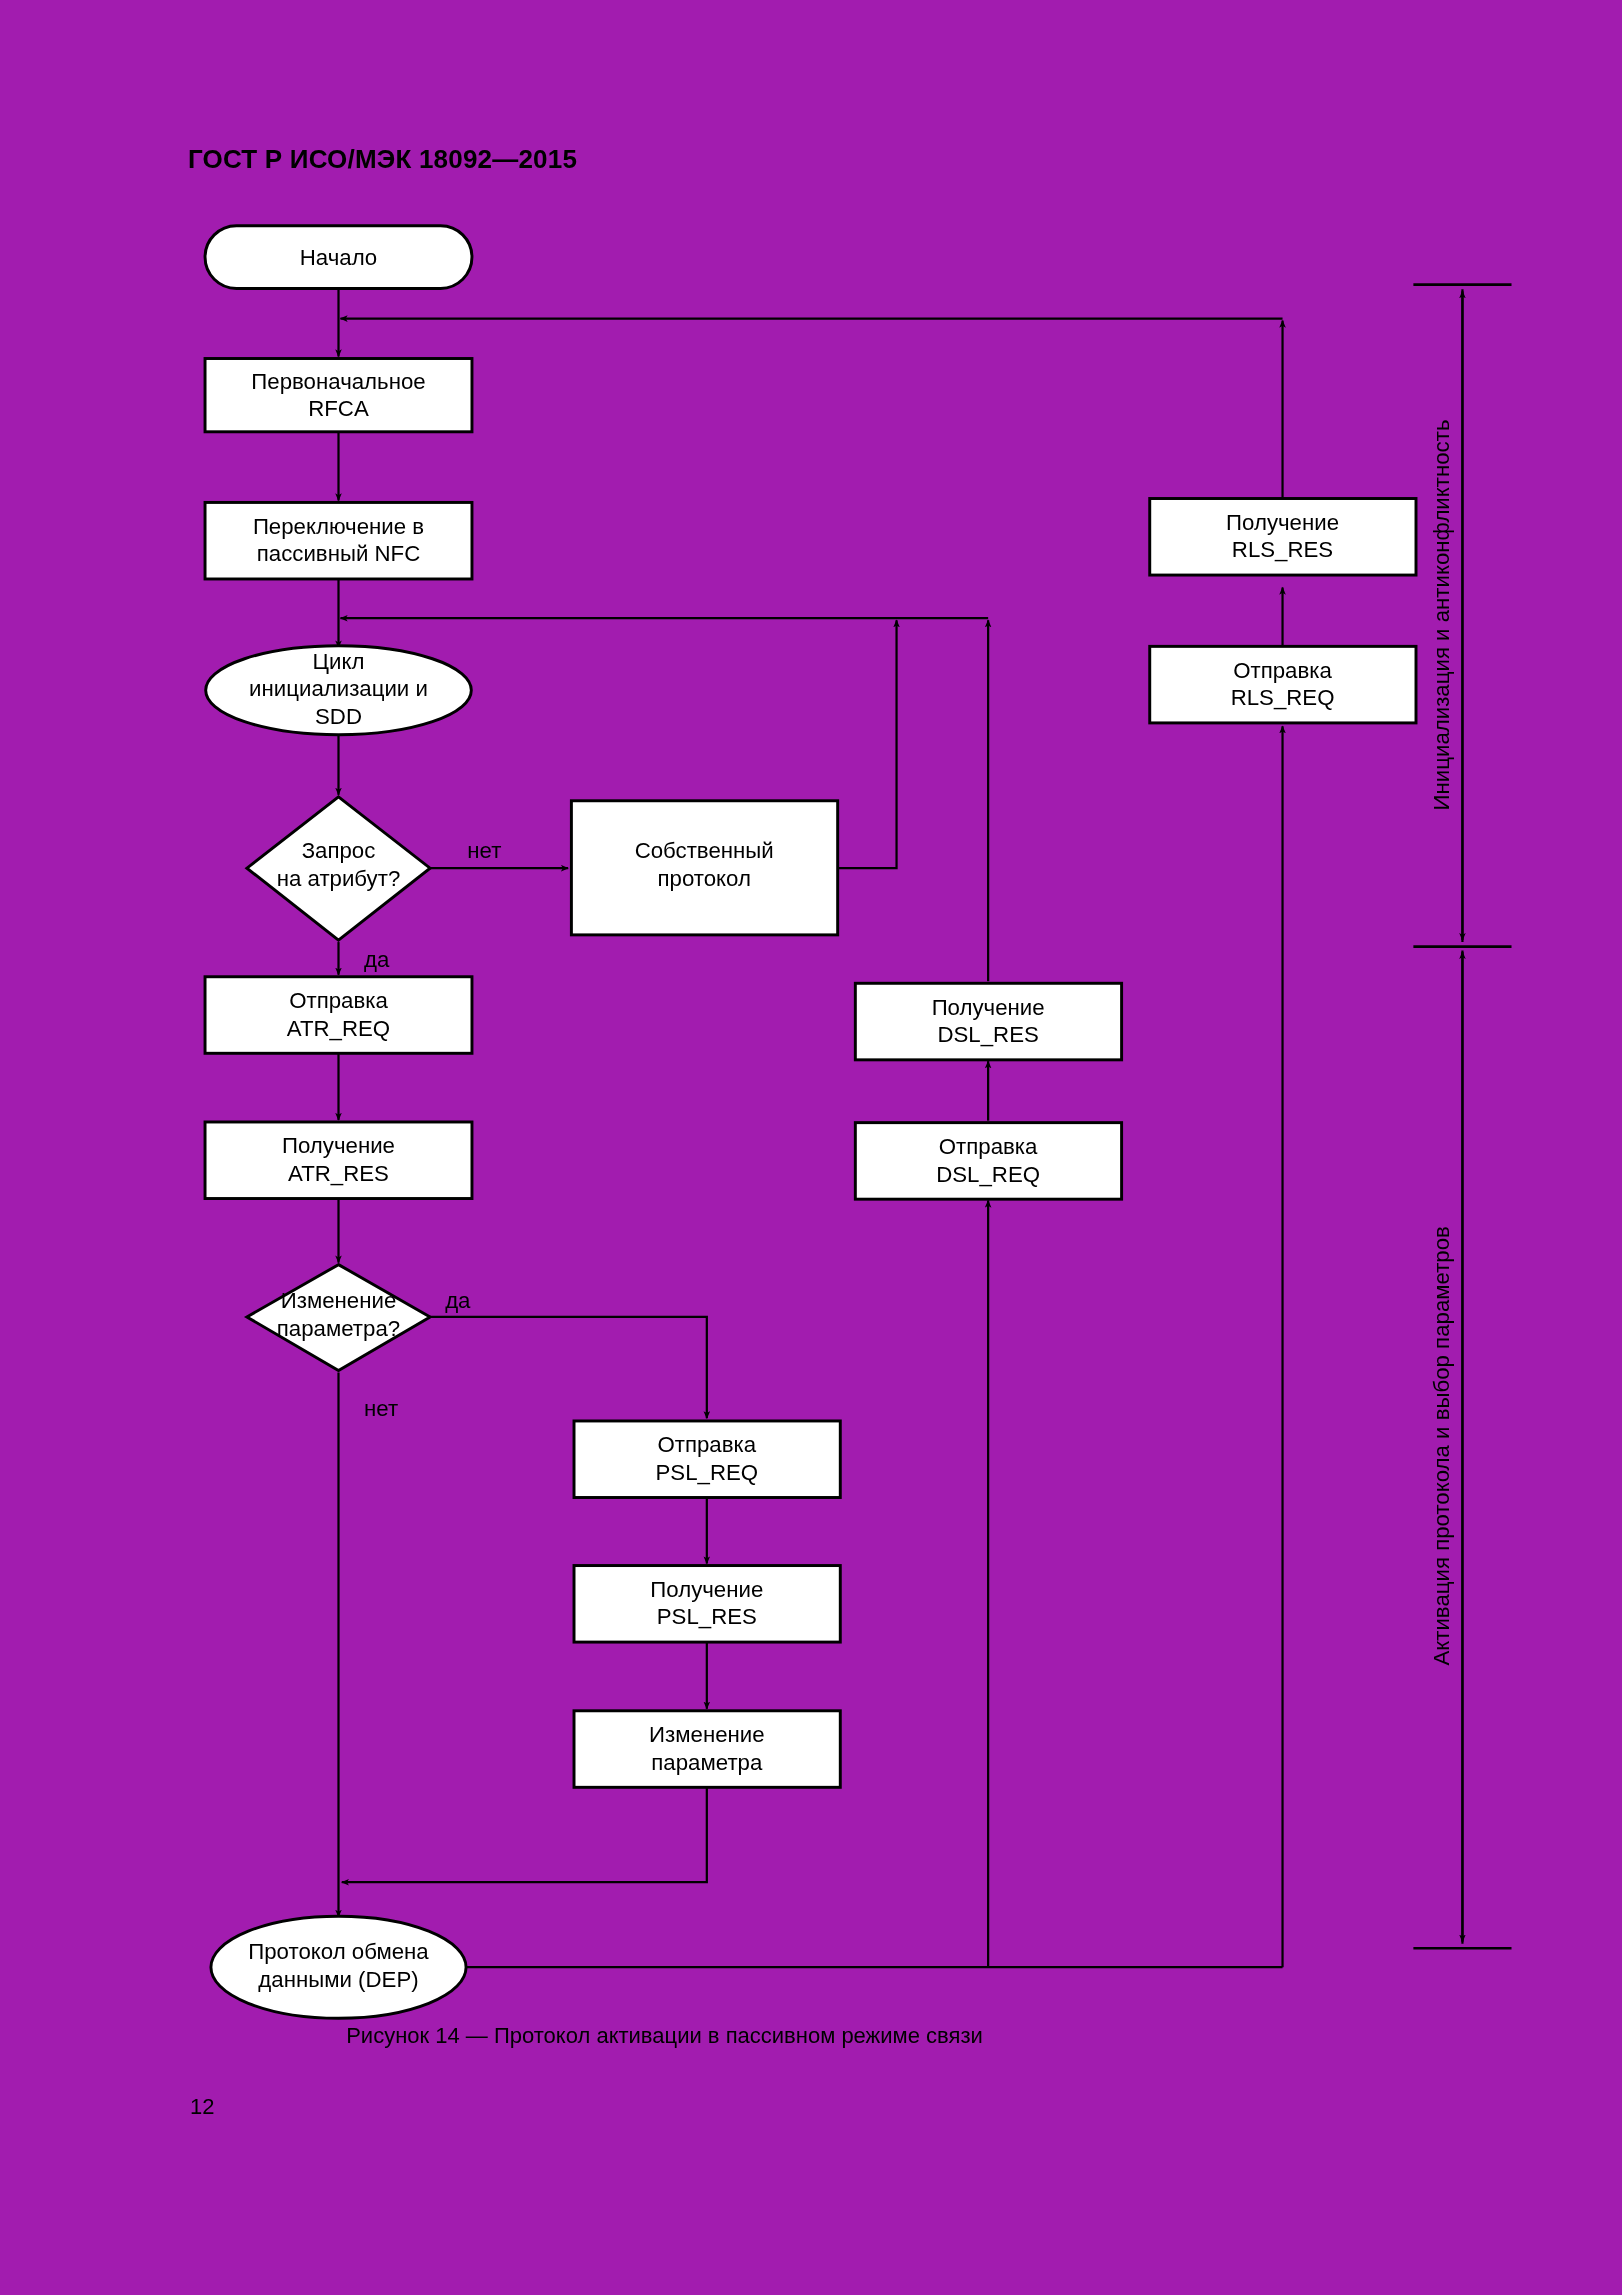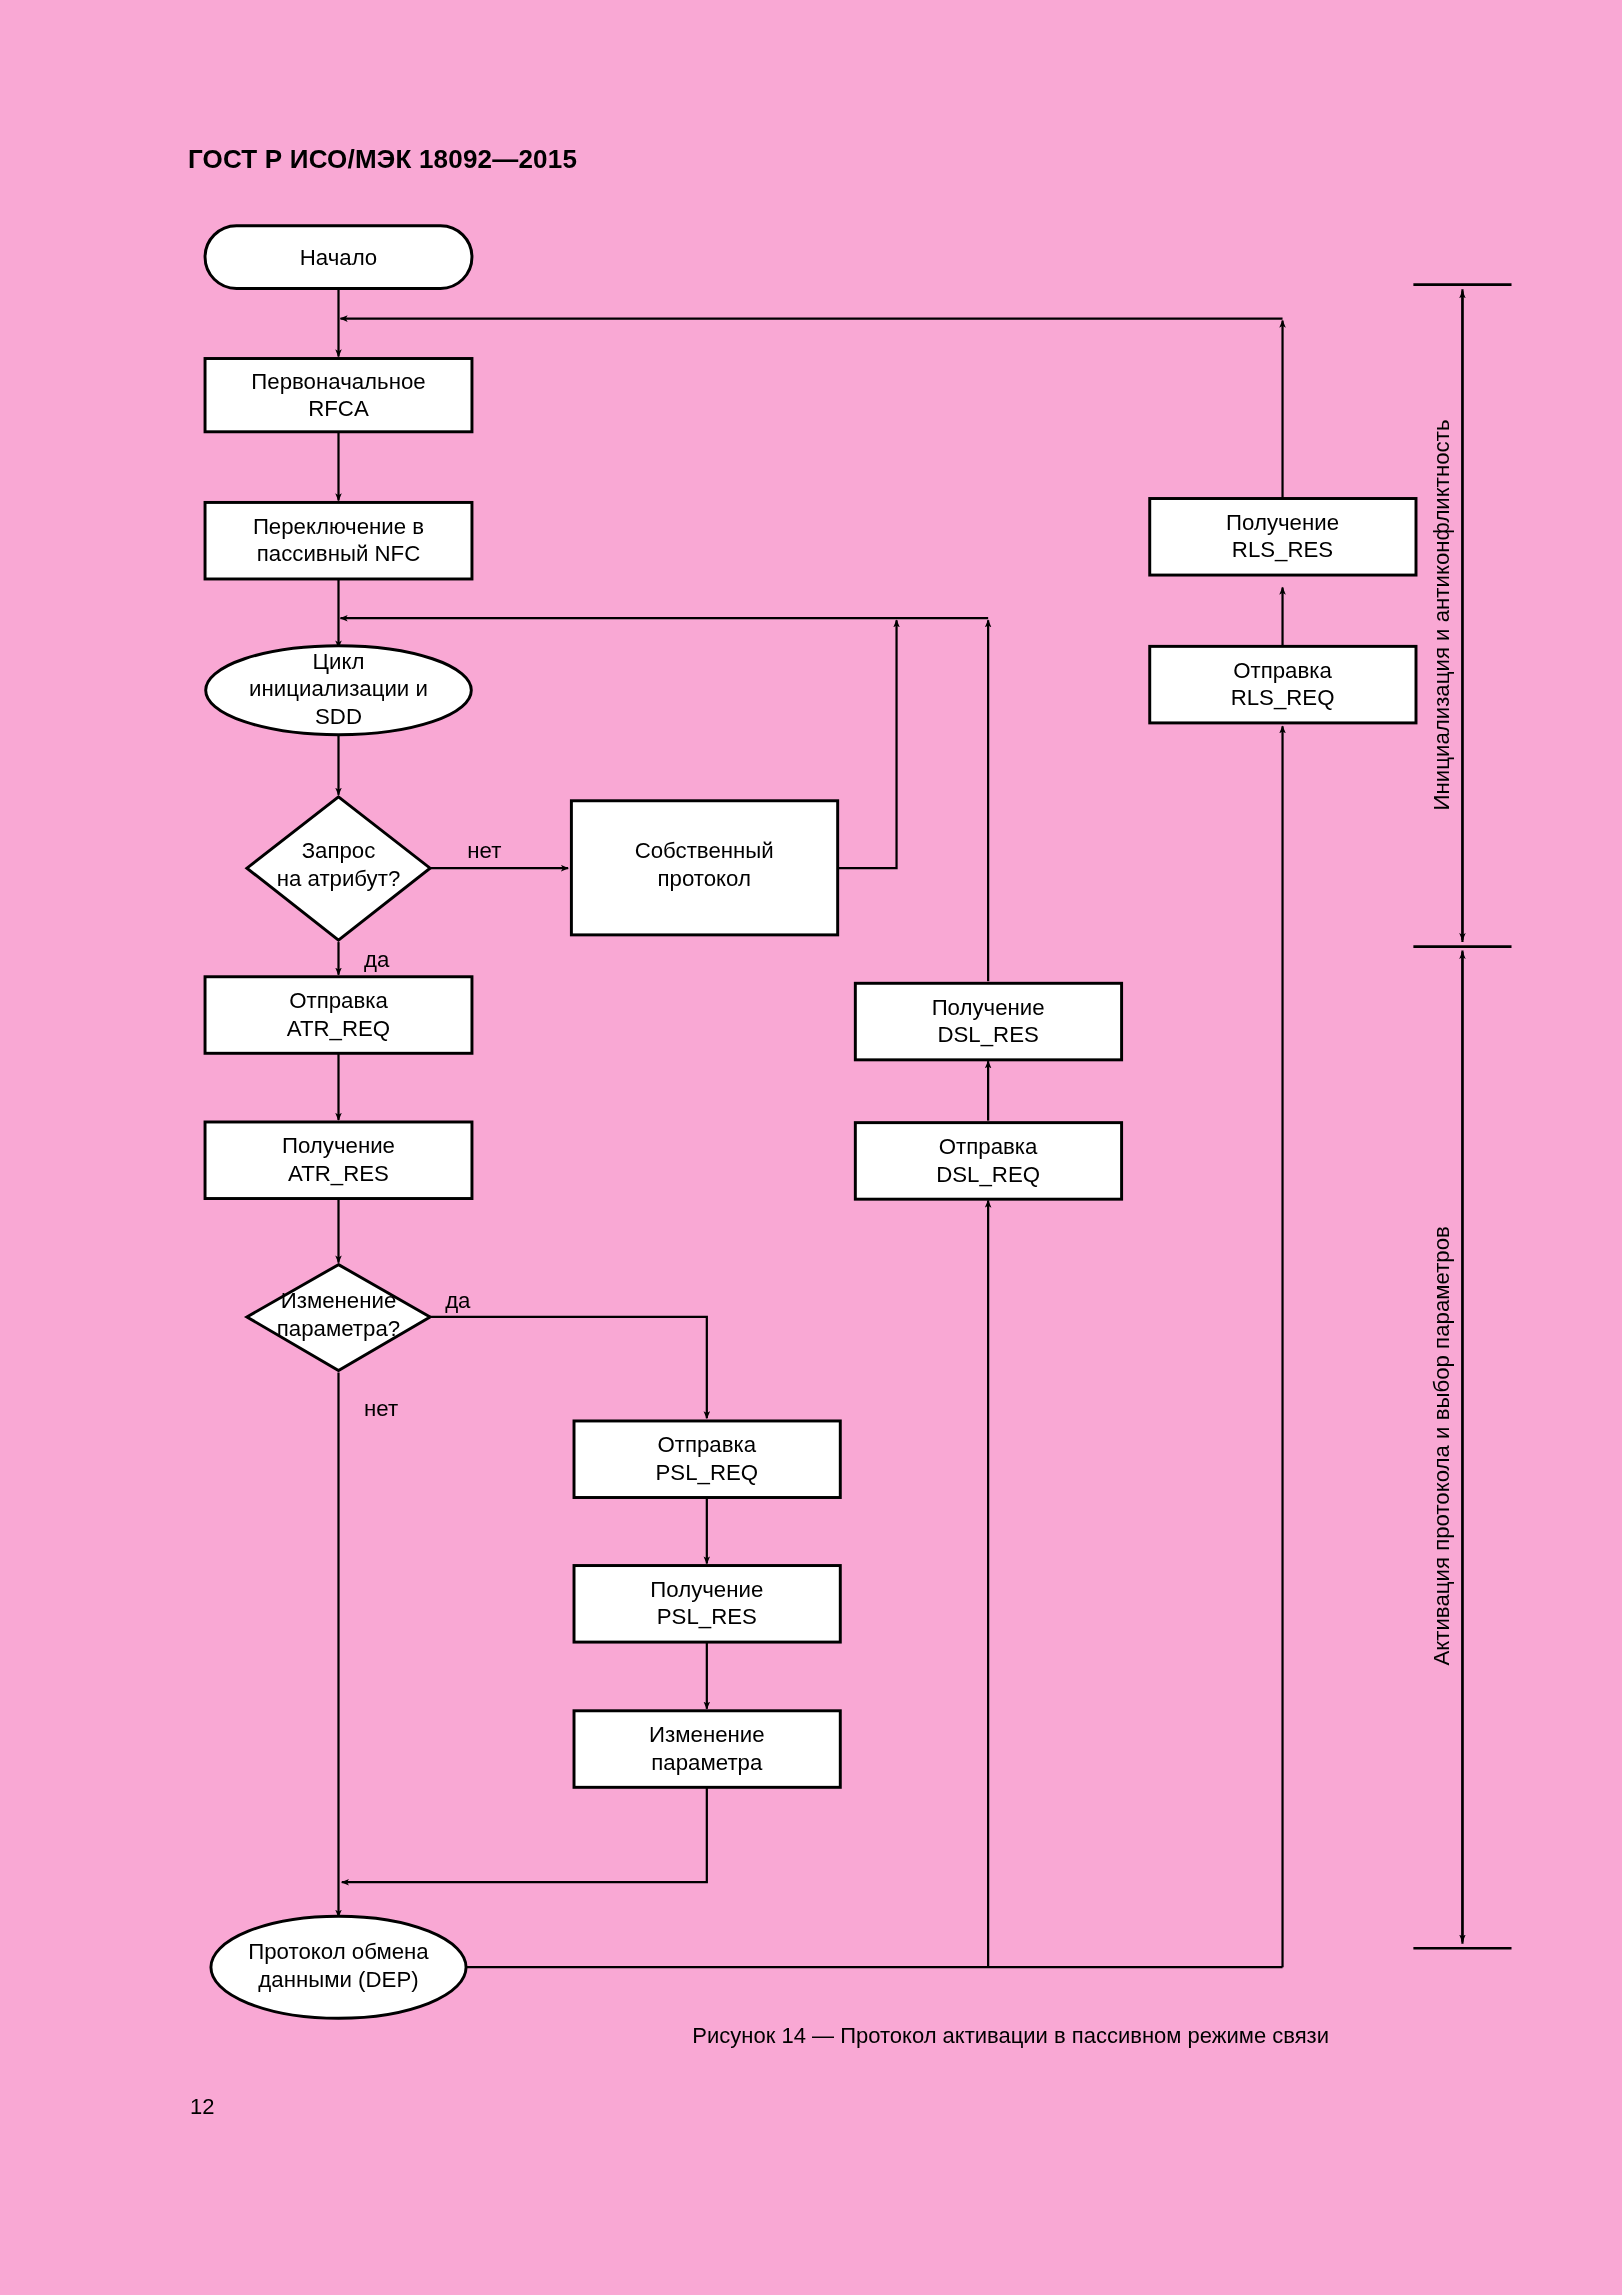--- a/index.html
+++ b/index.html
@@ -13,37 +13,37 @@
     font-family: "Liberation Sans", sans-serif;
     color: #000000;
     position: relative;
     overflow: hidden;
   }
   .page {
     position: absolute;
     left: 0; top: 0;
     width: 1623px;
     height: 2295px;
-    background: #f9a8d4;
+    background: #a21caf;
   }
   .doc-header {
     position: absolute;
     left: 188px;
     top: 144px;
     font-size: 26px;
     font-weight: bold;
     letter-spacing: 0.2px;
     white-space: nowrap;
   }
   .figure-caption {
     position: absolute;
     left: 0;
     top: 2023px;
     width: 1329px;
-    text-align: right;
+    text-align: center;
     font-size: 22px;
   }
   .page-number {
     position: absolute;
     left: 190px;
     top: 2094px;
     font-size: 22px;
   }
   svg.flow {
     position: absolute;

